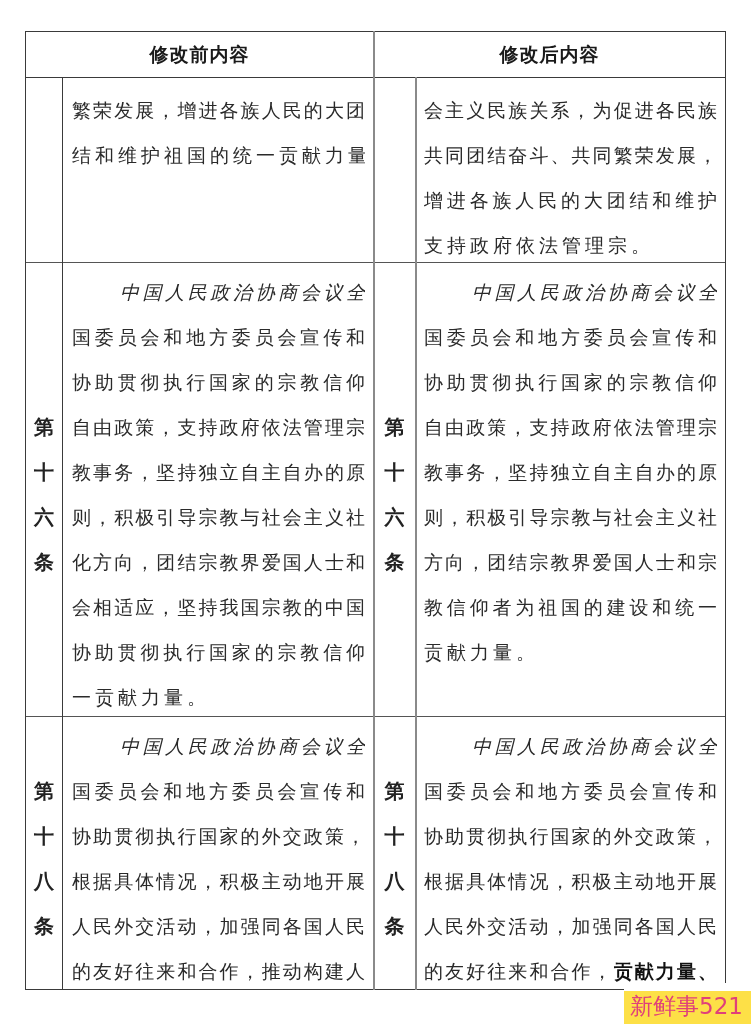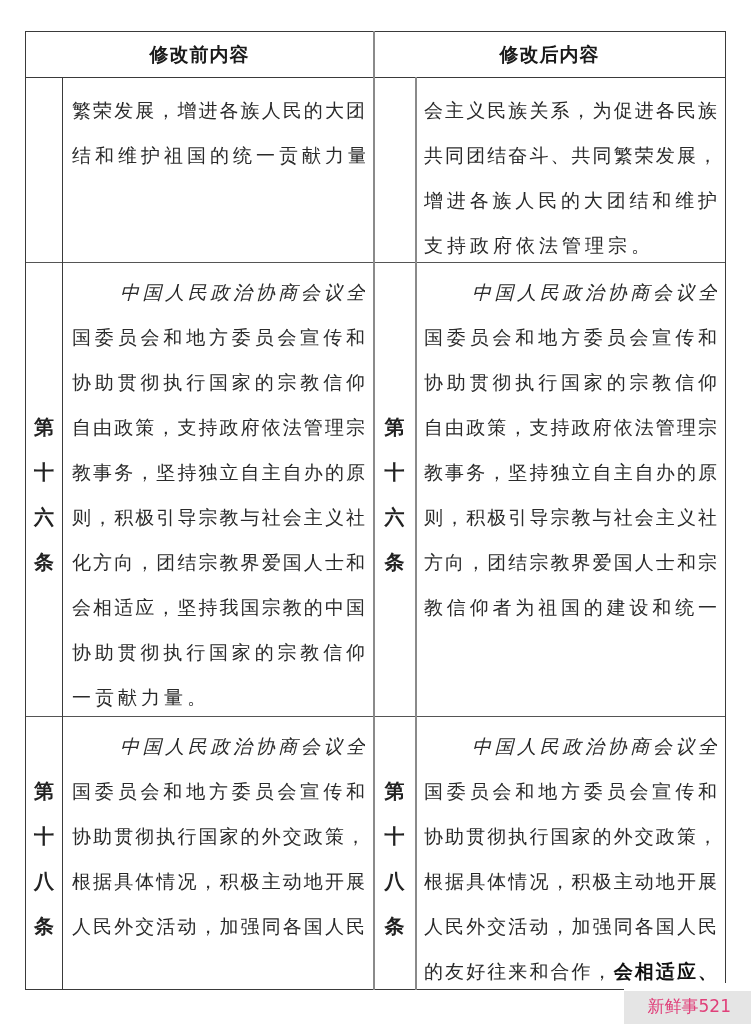--- a/index.html
+++ b/index.html
@@ -83,26 +83,26 @@
     height: 45px;
     line-height: 45px;
   }
 
   .watermark {
     position: absolute;
     left: 624px;
     top: 991px;
     width: 127px;
     height: 33px;
-    background: #e5e5e5;
+    background: #fde047;
     color: #e0407a;
-    font-size: 17px;
+    font-size: 23px;
     line-height: 30px;
     text-align: right;
-    padding-right: 20px;
+    padding-right: 8px;
     box-sizing: border-box;
   }
   .wm-cover {
     position: absolute;
     left: 624px;
     top: 983px;
     width: 127px;
     height: 10px;
     background: #ffffff;
   }
@@ -165,47 +165,49 @@
   </div>
   <div class="text-col" style="left:424px; top:270px;">
     <div class="text-line indent">中国人民政治协商会议全</div>
     <div class="text-line">国委员会和地方委员会宣传和</div>
     <div class="text-line">协助贯彻执行国家的宗教信仰</div>
     <div class="text-line">自由政策，支持政府依法管理宗</div>
     <div class="text-line">教事务，坚持独立自主自办的原</div>
     <div class="text-line">则，积极引导宗教与社会主义社</div>
     <div class="text-line">方向，团结宗教界爱国人士和宗</div>
     <div class="text-line">教信仰者为祖国的建设和统一</div>
+    <div class="text-line last">贡献力量。</div>
   </div>
 
   <div class="label-col" style="left:26px; top:769px;">
     <div class="label-char">第</div>
     <div class="label-char">十</div>
     <div class="label-char">八</div>
     <div class="label-char">条</div>
   </div>
   <div class="text-col" style="left:72px; top:724px;">
     <div class="text-line indent">中国人民政治协商会议全</div>
     <div class="text-line">国委员会和地方委员会宣传和</div>
     <div class="text-line">协助贯彻执行国家的外交政策，</div>
     <div class="text-line">根据具体情况，积极主动地开展</div>
     <div class="text-line">人民外交活动，加强同各国人民</div>
+    <div class="text-line">的友好往来和合作，推动构建人</div>
   </div>
 
   <div class="label-col" style="left:374px; top:769px; width:41px;">
     <div class="label-char">第</div>
     <div class="label-char">十</div>
     <div class="label-char">八</div>
     <div class="label-char">条</div>
   </div>
   <div class="text-col" style="left:424px; top:724px;">
     <div class="text-line indent">中国人民政治协商会议全</div>
     <div class="text-line">国委员会和地方委员会宣传和</div>
     <div class="text-line">协助贯彻执行国家的外交政策，</div>
     <div class="text-line">根据具体情况，积极主动地开展</div>
     <div class="text-line">人民外交活动，加强同各国人民</div>
-    <div class="text-line"><span>的友好往来和合作，</span><span class="bold">会相适应、</span></div>
+    <div class="text-line"><span>的友好往来和合作，</span><span class="bold">贡献力量、</span></div>
   </div>
 
   <div class="wm-cover"></div>
   <div class="watermark">新鲜事521</div>
 
 </div>
 
 </body></html>

